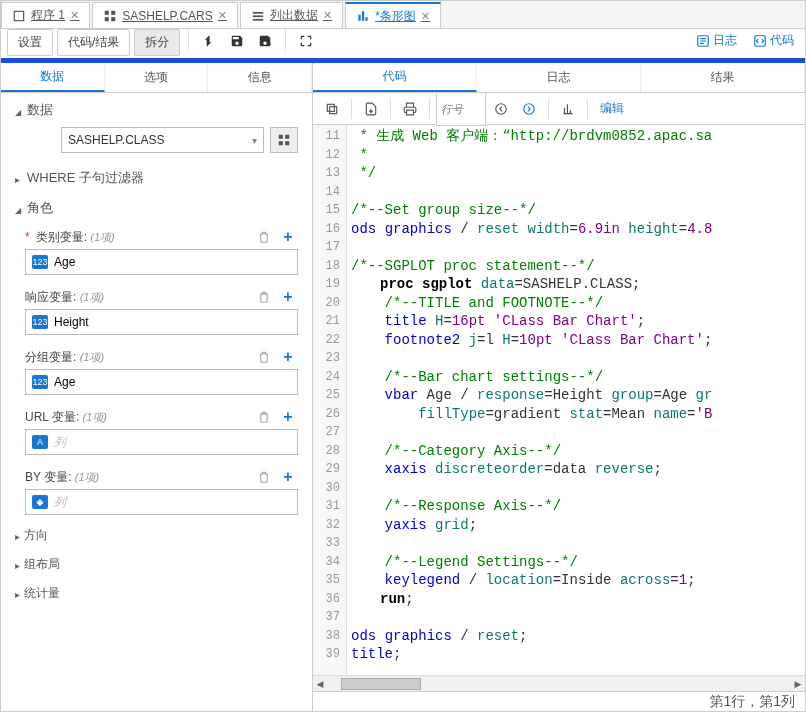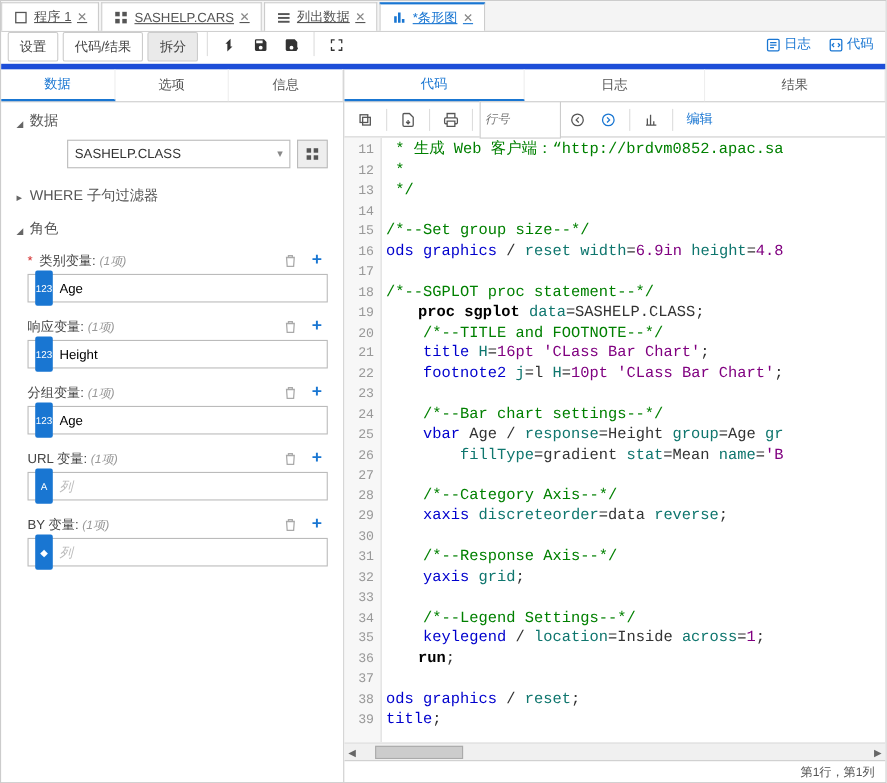--- a/index.html
+++ b/index.html
@@ -34,44 +34,44 @@
 .role-head { display: flex; align-items: center; padding: 6px 14px 2px 24px; gap: 4px; }
 .role-lbl { flex: 1; color: #444; font-size: 12px; }
 .role-count { color: #999; font-style: italic; font-size: 11px; }
 .role-icobtn { width: 20px; height: 20px; display: flex; align-items: center; justify-content: center; cursor: pointer; color: #888; }
 .role-icobtn.plus { color: #1976d2; font-weight: bold; font-size: 16px; }
 .role-icobtn.trash { color: #aaa; }
 .asterisk { color: #d32f2f; margin-right: 2px; }
 .role-val { margin: 0 14px 6px 24px; border: 1px solid #bbb; height: 26px; display: flex; align-items: center; padding: 0 6px; gap: 6px; background: #fff; }
 .role-val input { border: none; outline: none; flex: 1; font-size: 12px; }
 .role-val input::placeholder { color: #bbb; font-style: italic; }
-.chip { width: 16px; height: 32px; border-radius: 2px; display: inline-flex; align-items: center; justify-content: center; font-size: 9px; color: #fff; }
+.chip { width: 16px; height: 14px; border-radius: 2px; display: inline-flex; align-items: center; justify-content: center; font-size: 9px; color: #fff; }
 .chip.num { background: #1976d2; }
 .chip.char { background: #1976d2; }
 .chip.by { background: #1976d2; }
 .sub-link { padding: 6px 14px 6px 14px; color: #555; cursor: pointer; display: flex; align-items: center; gap: 4px; }
 .sub-link .tri2::before { content: "▸"; font-size: 10px; color: #666; }
 .right .subtabs { border-bottom: 1px solid #ccc; }
 .rtoolbar { display: flex; align-items: center; height: 32px; border-bottom: 1px solid #ccc; padding: 0 6px; gap: 2px; }
 .rtb-ic { width: 26px; height: 24px; display: flex; align-items: center; justify-content: center; cursor: pointer; color: #555; border-radius: 2px; }
 .rtb-sep { width: 1px; height: 20px; background: #ddd; margin: 0 4px; }
-.lineno-inp { width: 74px; height: 22px; border: 1px solid #ccc; font-size: 11px; padding: 16px 4px; color: #999; font-style: italic; }
+.lineno-inp { width: 50px; height: 22px; border: 1px solid #ccc; font-size: 11px; padding: 16px 4px; color: #999; font-style: italic; }
 .editor { flex: 1; display: flex; overflow: hidden; font-family: "Consolas", "Courier New", monospace; font-size: 14px; line-height: 18.5px; }
 .gutter { width: 34px; background: #f7f7f7; border-right: 1px solid #ddd; text-align: right; padding: 2px 6px 2px 0; color: #999; font-size: 12px; }
 .code { flex: 1; padding: 2px 0 2px 4px; white-space: pre; overflow: hidden; }
 .c-cmt { color: #008000; }
 .c-kw { color: #000000; font-weight: bold; margin-left: 29px; }
 .c-kw2 { color: #0000cd; }
 .c-str { color: #800080; }
 .c-opt { color: #0f766e; }
 .hscr { height: 16px; background: #f0f0f0; border-top: 1px solid #ddd; display: flex; align-items: center; }
 .hscr-track { flex: 1; height: 14px; position: relative; margin: 0 14px; }
 .hscr-thumb { position: absolute; left: 0; width: 80px; height: 12px; background: #ccc; border: 1px solid #aaa; top: 1px; }
 .hscr-arr { width: 14px; height: 14px; display: flex; align-items: center; justify-content: center; font-size: 9px; color: #666; }
-.status { height: 20px; border-top: 1px solid #ccc; display: flex; align-items: center; justify-content: flex-end; padding: 0 10px; font-size: 11px; color: #555; }
+.status { height: 20px; border-top: 1px solid #ccc; display: flex; align-items: center; justify-content: flex-end; padding: 0 10px; font-size: 14px; color: #555; }
 svg { width: 14px; height: 14px; }
 </style>
 </head>
 <body>
 
 <div class="tabs-bar">
     <div class="tab">
       <span class="tab-icon">
         <svg viewBox="0 0 24 24">
           <rect x="4" y="4" width="16" height="16" fill="none" stroke="#555" stroke-width="2"></rect>
@@ -261,20 +261,25 @@
             </svg>
           </span>
           <span class="role-icobtn plus">+</span>
         </div>
         <div class="role-val">
           <span class="chip by">◆</span>
           <input value="" placeholder="列" style="">
         </div>
       </div>
 
+    <div id="more-container">
+        <div class="sub-link"><span class="tri2"></span>方向</div>
+        <div class="sub-link"><span class="tri2"></span>组布局</div>
+        <div class="sub-link"><span class="tri2"></span>统计量</div>
+      </div>
   </div>
 
   <div class="right">
     <div class="subtabs">
         <div class="subtab active">代码</div>
         <div class="subtab">日志</div>
         <div class="subtab">结果</div>
       </div>
     <div class="rtoolbar">
       <span class="rtb-ic">

